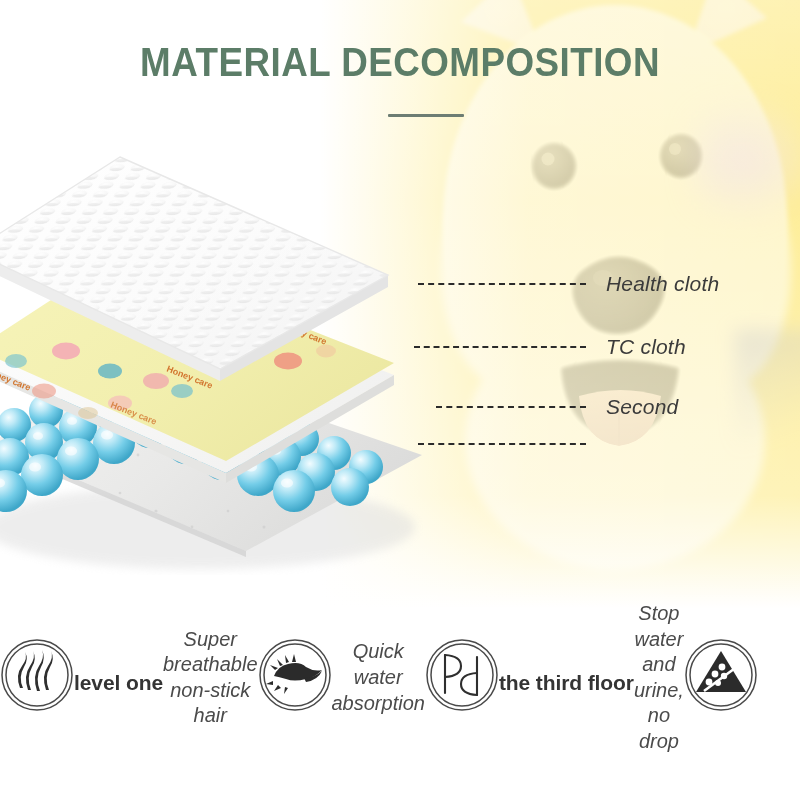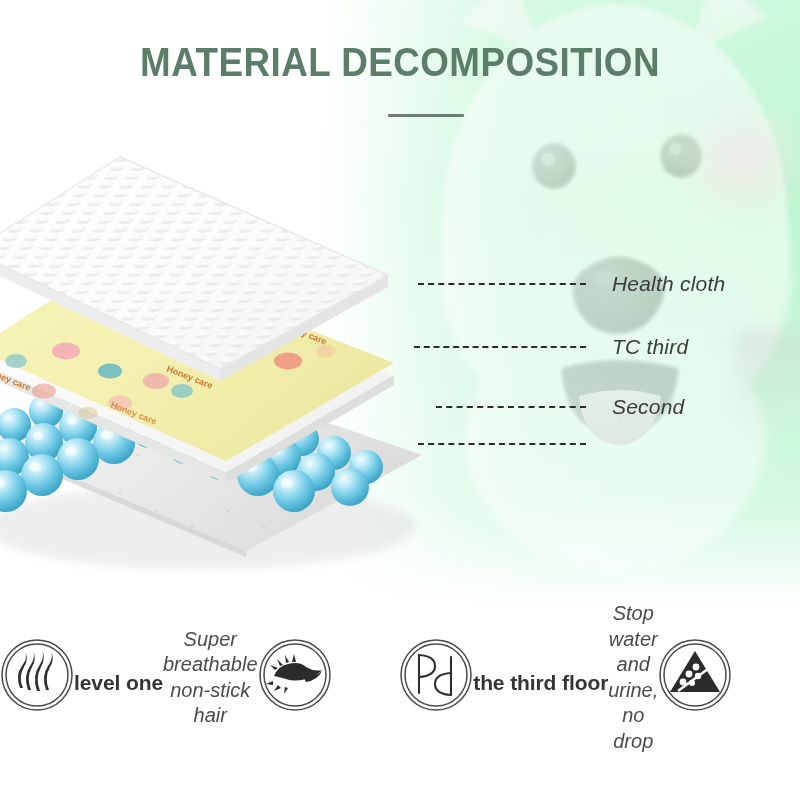--- a/index.html
+++ b/index.html
@@ -2,21 +2,21 @@
 <html><head>
 <meta charset="utf-8">
 <style>
   html,body{margin:0;padding:0;}
   body{
     width:800px;height:800px;overflow:hidden;
     background:#ffffff;
     font-family:"Liberation Sans",sans-serif;
     -webkit-font-smoothing:antialiased;
   }
-  #page{position:relative;width:800px;height:800px;overflow:hidden;background:#86efac;}
+  #page{position:relative;width:800px;height:800px;overflow:hidden;background:#fde047;}
 
   
   .photo-layer{position:absolute;inset:0;overflow:hidden;}
   .dog-wrap{
     position:absolute;left:415px;top:-30px;width:400px;height:620px;
     opacity:.5;filter:saturate(.45) brightness(1.1);
   }
   .bg-wash{
     position:absolute;inset:0;
     background:
@@ -52,21 +52,21 @@
   
   .diagram{position:absolute;left:-30px;top:155px;width:500px;height:420px;}
   .diagram svg{display:block;}
 
   
   .callout{position:absolute;display:flex;align-items:center;height:24px;}
   .dash{
     height:0;border-top:2px dashed #2b2b2b;flex:0 0 auto;
   }
   .callout .txt{
-    margin-left:26px;white-space:nowrap;
+    margin-left:20px;white-space:nowrap;
     font-style:italic;font-size:21px;color:#3b3b3b;
     font-family:"Liberation Sans",sans-serif;
     letter-spacing:.2px;
   }
 
   
   .features{position:absolute;left:0;top:596px;width:800px;display:flex;}
   .feature{flex:1 1 0;display:flex;flex-direction:row;align-items:center;}
   .ficon{width:74px;height:74px;position:relative;}
   .ficon svg{display:block;}
@@ -365,21 +365,21 @@
       </g>
     </svg>
   </div>
 
   <div class="callout" style="left:418px;top:272px;">
     <div class="dash" style="width:168px;"></div>
     <div class="txt">Health cloth</div>
   </div>
   <div class="callout" style="left:414px;top:335px;">
     <div class="dash" style="width:172px;"></div>
-    <div class="txt">TC third</div>
+    <div class="txt">TC cloth</div>
   </div>
   <div class="callout" style="left:436px;top:395px;">
     <div class="dash" style="width:150px;"></div>
     <div class="txt">Second</div>
   </div>
   <div class="callout" style="left:418px;top:432px;">
     <div class="dash" style="width:168px;"></div>
   </div>
 
   <div class="features">
@@ -413,20 +413,22 @@
               <path d="M22,28 l-3,-7 l6,6 Z"></path>
             <path d="M28,25 l-1,-8 l4,7 Z"></path>
               <path d="M34,24 l2,-8 l2,8 Z"></path>
             <path d="M15,43 l-7,3 l7,1 Z"></path>
               <path d="M20,47 l-4,6 l7,-3 Z"></path>
             <path d="M27,49 l-1,7 l4,-6 Z"></path>
             <path d="M46,40 q10,0 18,-7 q-4,9 -16,11 Z"></path>
           </g>
         </svg>
       </div>
+      <div class="fsub">Quick water
+absorption</div>
     </div>
 
     <div class="feature">
       <div class="ficon">
         <svg width="74" height="74" viewBox="0 0 74 74">
           <circle cx="37" cy="37" r="35" fill="none" stroke="#4a4a4a" stroke-width="1.5"></circle>
           <circle cx="37" cy="37" r="31" fill="none" stroke="#4a4a4a" stroke-width="1.5"></circle>
           <g fill="none" stroke="#2f2f2f" stroke-width="2.1" stroke-linecap="round" stroke-linejoin="round">
             <path d="M20,17 L20,55"></path>
             <path d="M20,17 q16,1 16,11 q0,10 -16,11"></path>

